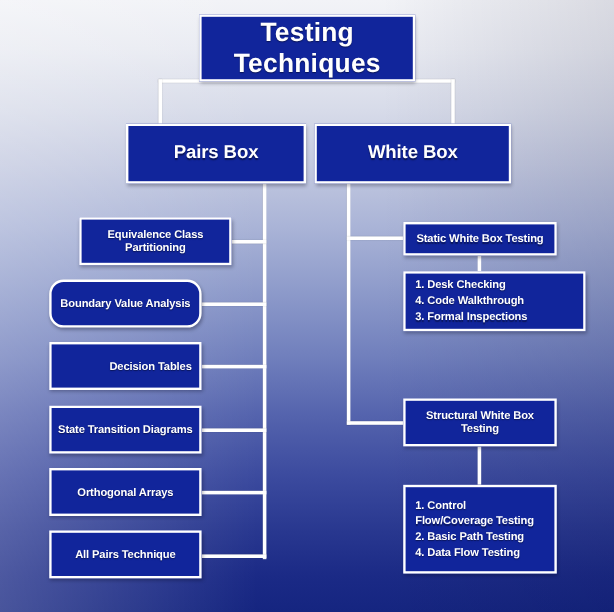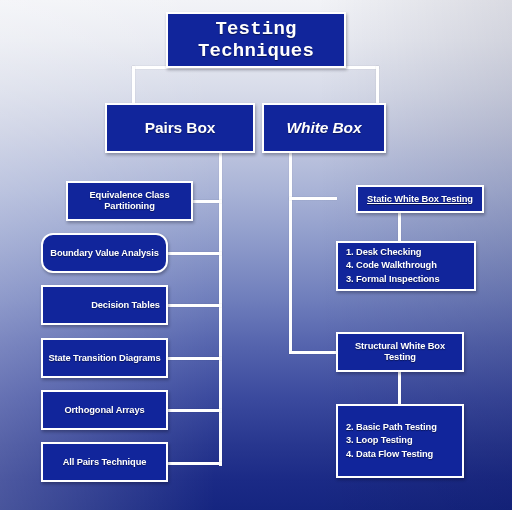--- a/index.html
+++ b/index.html
@@ -57,23 +57,22 @@
     align-items: center;
     justify-content: center;
     text-align: center;
     font-weight: bold;
     letter-spacing: -0.1px;
     line-height: 1.18;
     text-shadow: 0 1px 1px rgba(0,0,0,0.45);
     box-shadow: 1px 2px 3px rgba(0,0,20,0.30);
   }
   .box.title {
-    font-size: 19px;
+    font-size: 22px;
     letter-spacing: 0.2px;
-    font-family: Liberation Mono, monospace;
   }
   .box.lvl2 {
     font-size: 15.5px;
   }
   .box.leaf {
     font-size: 9.3px;
   }
   .box.listbox {
     font-size: 9.3px;
     justify-content: flex-start;
@@ -115,47 +114,47 @@
   <div class="conn" style="left:289px; top:197px; width:48px; height:3px;"></div>
   <div class="conn" style="left:289px; top:351px; width:48px; height:3px;"></div>
 
   <div class="conn" style="left:398px; top:213px; width:3px; height:28px;"></div>
   <div class="conn" style="left:398px; top:372px; width:3px; height:32px;"></div>
 
   <div class="box title" style="left:166px; top:12px; width:180px; height:56px;">Testing Techniques</div>
 
   <div class="box lvl2" style="left:105px; top:103px; width:150px; height:50px;">Pairs Box</div>
 
-  <div class="box lvl2" style="left:262px; top:103px; width:124px; height:50px;font-style:italic;">White Box</div>
+  <div class="box lvl2" style="left:262px; top:103px; width:164px; height:50px;">White Box</div>
 
   <div class="box leaf" style="left:41px; top:181px; width:127px; height:40px;margin-left:25px;">Equivalence Class Partitioning</div>
 
   <div class="box leaf" style="left:41px; top:233px; width:127px; height:40px;border-radius:12px;">Boundary Value Analysis</div>
 
   <div class="box leaf" style="left:41px; top:285px; width:127px; height:40px;padding-left:42px;">Decision Tables</div>
 
   <div class="box leaf" style="left:41px; top:338px; width:127px; height:40px;">State Transition Diagrams</div>
 
   <div class="box leaf" style="left:41px; top:442px; width:127px; height:40px;">All Pairs Technique</div>
 
   <div class="box leaf" style="left:41px; top:390px; width:127px; height:40px;">Orthogonal Arrays</div>
 
-  <div class="box leaf" style="left:356px; top:185px; width:128px; height:28px;text-decoration:underline;">Static White Box Testing</div>
+  <div class="box leaf" style="left:336px; top:185px; width:128px; height:28px;">Static White Box Testing</div>
 
-  <div class="box listbox" style="left:336px; top:241px; width:140px; height:50px;">
+  <div class="box listbox" style="left:336px; top:226px; width:152px; height:50px;">
     <div class="list">
       <div class="li">1. Desk Checking</div>
       <div class="li">4. Code Walkthrough</div>
       <div class="li">3. Formal Inspections</div>
     </div>
   </div>
 
   <div class="box leaf" style="left:336px; top:332px; width:128px; height:40px;text-align:center;">Structural White Box Testing</div>
 
   <div class="box listbox" style="left:336px; top:404px; width:128px; height:74px;">
     <div class="list">
+      <div class="li">1. Control Flow/Coverage Testing</div>
       <div class="li">2. Basic Path Testing</div>
-      <div class="li">3. Loop Testing</div>
       <div class="li">4. Data Flow Testing</div>
     </div>
   </div>
 
 </div>
 
 </body></html>

